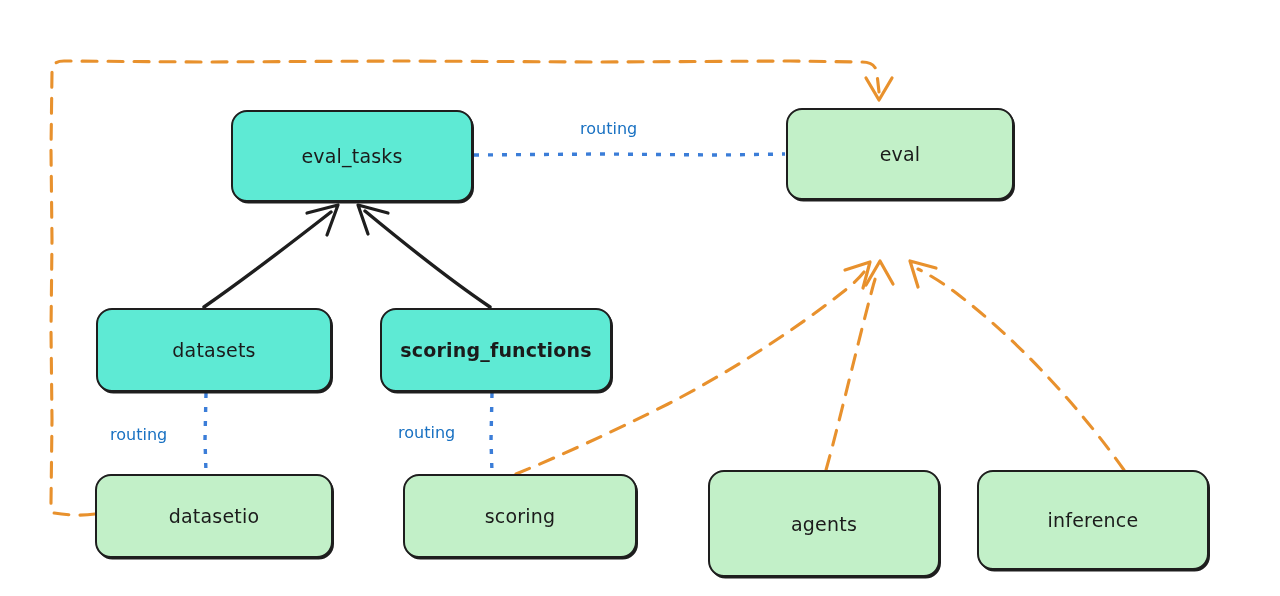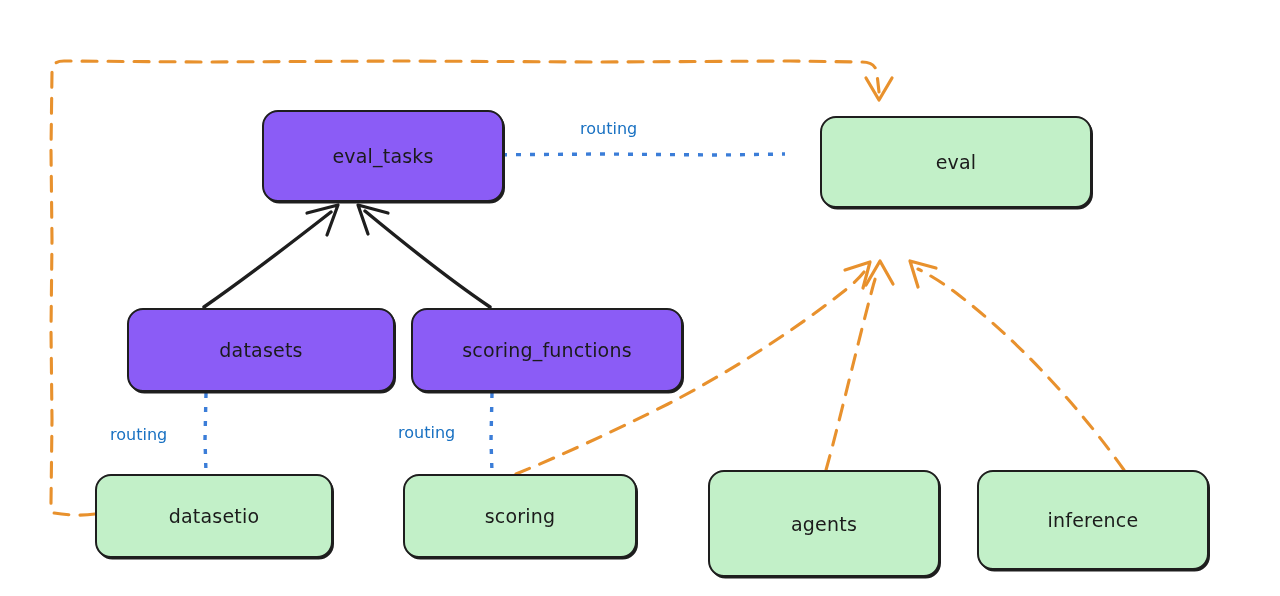--- a/index.html
+++ b/index.html
@@ -35,21 +35,21 @@
     justify-content: center;
     border: 2.4px solid #1e1e1e;
     border-radius: 16px;
     font-family: "DejaVu Sans", sans-serif;
     font-size: 19px;
     color: #1b1b1b;
     letter-spacing: 0.2px;
     z-index: 3;
     box-shadow: 1.5px 2px 0 -0.5px #1e1e1e;
   }
-  .node.blue  { background: #8b5cf6; margin-left: 31px; }
+  .node.blue  { background: #5eead4; }
   .node.green { background: #c2f0c8; }
   .node-label {
     pointer-events: none;
     white-space: nowrap;
   }
   .edge-label {
     position: absolute;
     font-family: "DejaVu Sans", sans-serif;
     font-size: 16px;
     color: #1971c2;
@@ -108,29 +108,29 @@
 
     <g>
       <path d="M 492 393 L 491 440 L 492 473" fill="none" stroke="#3b7dd8" stroke-width="3.4" stroke-dasharray="5 9" stroke-linecap="butt"></path>
     </g>
   </svg>
 
   <div class="node blue" style="left:231px; top:110px; width:242px; height:92px;">
     <span class="node-label">eval_tasks</span>
   </div>
 
-  <div class="node green" style="left:786px; top:116px; width:272px; height:92px;margin-left:34px;">
+  <div class="node green" style="left:786px; top:108px; width:228px; height:92px;">
     <span class="node-label">eval</span>
   </div>
 
-  <div class="node blue" style="left:96px; top:308px; width:268px; height:84px;">
+  <div class="node blue" style="left:96px; top:308px; width:236px; height:84px;">
     <span class="node-label">datasets</span>
   </div>
 
-  <div class="node blue" style="left:380px; top:308px; width:272px; height:84px;">
+  <div class="node blue" style="left:380px; top:308px; width:232px; height:84px;font-weight:bold;">
     <span class="node-label">scoring_functions</span>
   </div>
 
   <div class="node green" style="left:95px; top:474px; width:238px; height:84px;">
     <span class="node-label">datasetio</span>
   </div>
 
   <div class="node green" style="left:385px; top:474px; width:234px; height:84px;margin-left:18px;">
     <span class="node-label">scoring</span>
   </div>

